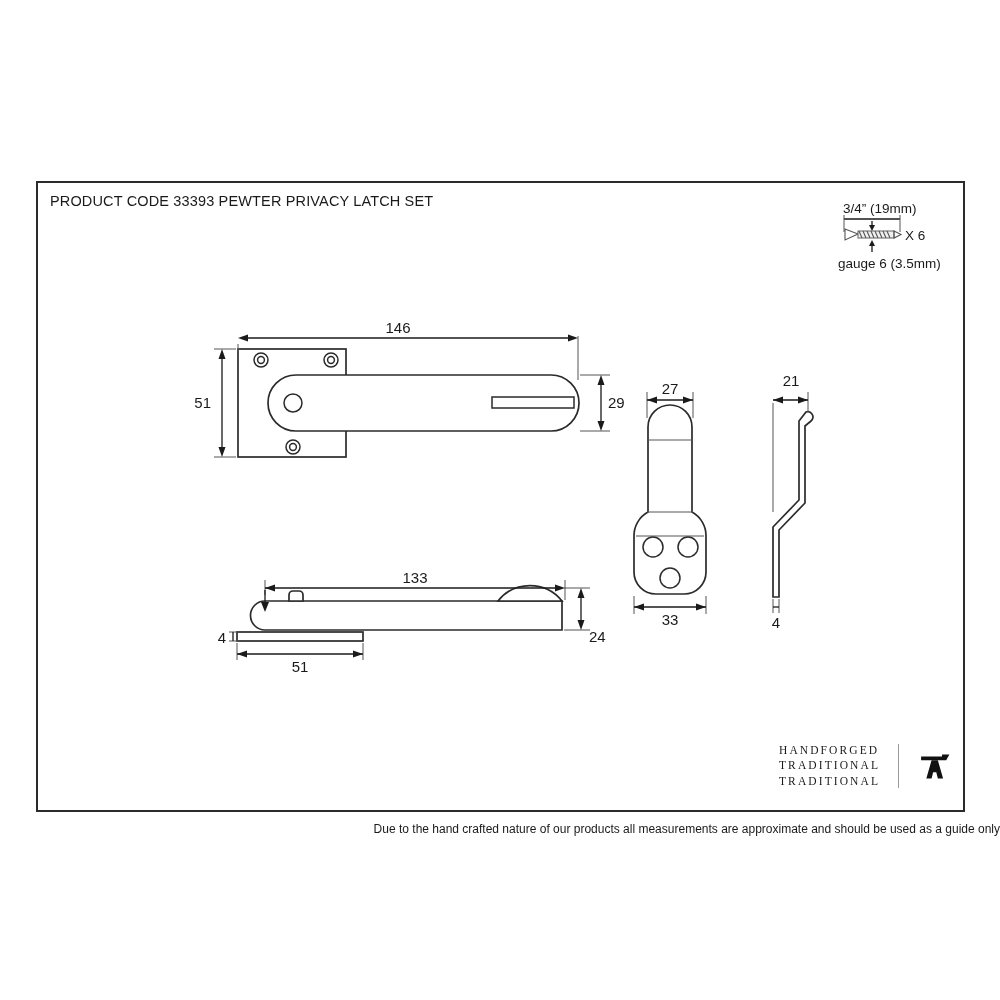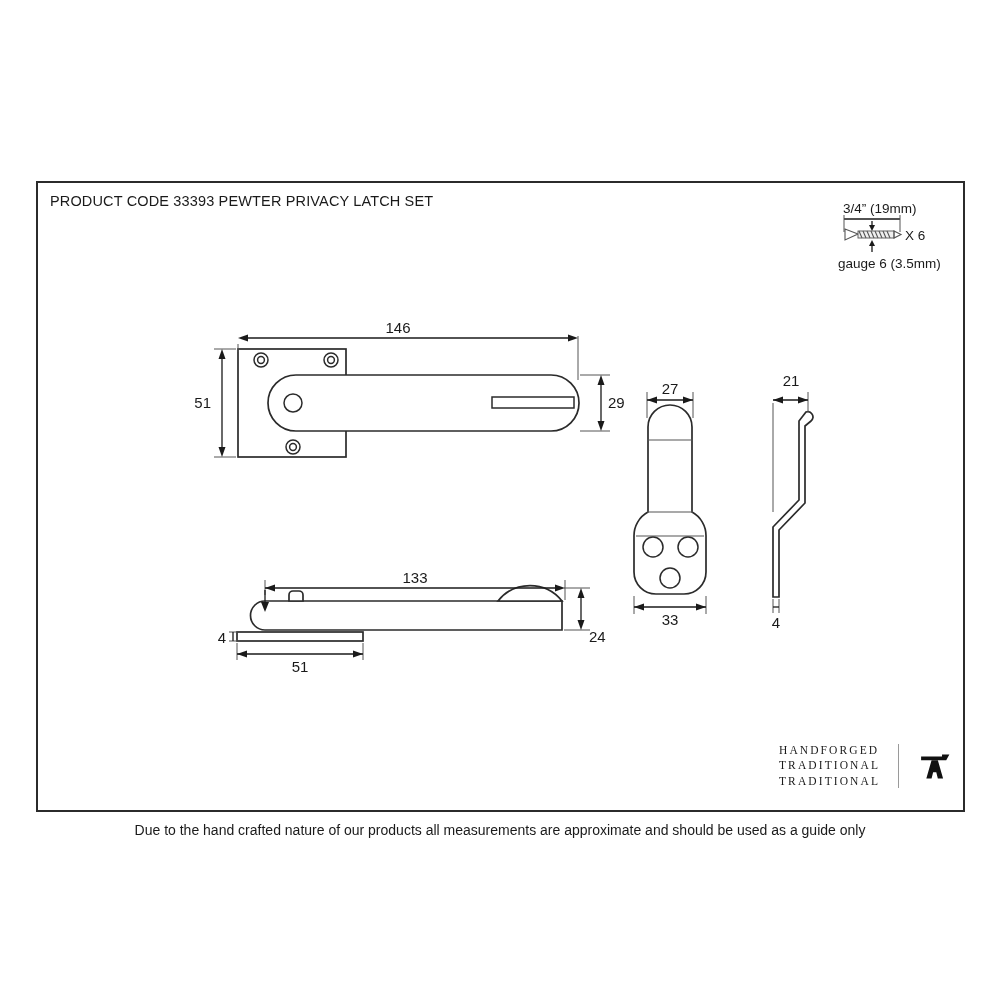--- a/index.html
+++ b/index.html
@@ -38,22 +38,22 @@
     font-size: 14.5px;
     letter-spacing: 0.15px;
     white-space: nowrap;
     color: #1a1a1a;
   }
   .footer-note {
     position: absolute;
     left: 0;
     top: 822px;
     width: 1000px;
-    text-align: center;
-    font-size: 14px;
+    text-align: right;
+    font-size: 12px;
     color: #1a1a1a;
   }
   .logo-block {
     position: absolute;
     left: 779px;
     top: 735px;
     width: 172px;
     height: 62px;
     display: flex;
     align-items: center;

